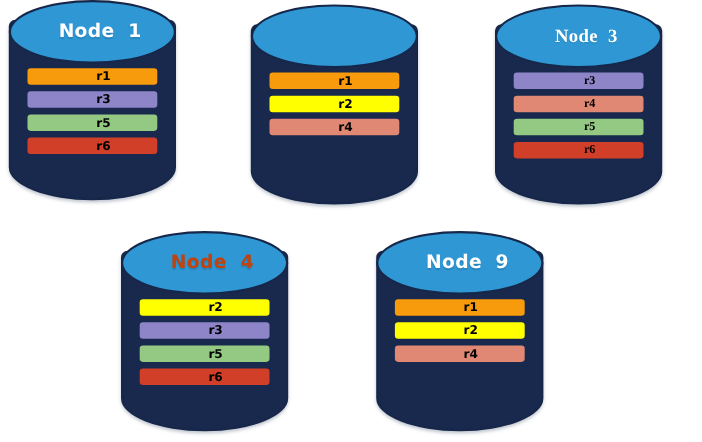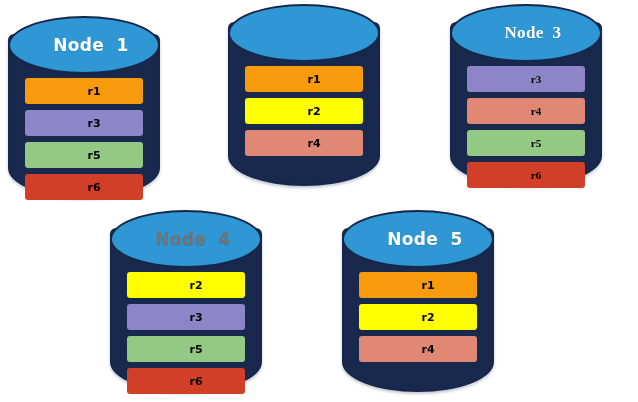--- a/index.html
+++ b/index.html
@@ -79,38 +79,38 @@
     width: 152px;
     z-index: 5;
     display: flex;
     flex-direction: column;
     align-items: center;
     gap: 6px;
   }
 
   .bar {
     width: 118px;
-    height: 26px;
+    height: 15px;
     border-radius: 3px;
     display: flex;
     align-items: center;
     justify-content: center;
     color: #000000;
     font-size: 11px;
     font-weight: bold;
     line-height: 1;
     box-sizing: border-box;
     padding-left: 20px;
   }
 </style>
 </head>
 <body>
 
 <div id="canvas" style="background: rgb(255, 255, 255);">
-    <div class="node" style="left: 8px; top: 16px;">
+    <div class="node" style="left: 8px; top: 0;">
       <div class="node-body" style="background: rgb(24, 41, 77); border-color: rgb(22, 39, 74);"></div>
       <div class="node-lid" style="background: rgb(46, 151, 212); border-color: rgb(22, 39, 74);"></div>
       <div class="node-label" style="color: rgb(255, 255, 255);">Node  1</div>
       <div class="bar-stack">
         <div class="bar" style="background: rgb(247, 154, 12); color: rgb(0, 0, 0);">r1</div>
         <div class="bar" style="background: rgb(141, 133, 200); color: rgb(0, 0, 0);">r3</div>
         <div class="bar" style="background: rgb(147, 201, 131); color: rgb(0, 0, 0);">r5</div>
         <div class="bar" style="background: rgb(210, 63, 40); color: rgb(0, 0, 0);">r6</div>
       </div>
     </div>
@@ -130,31 +130,31 @@
       <div class="bar-stack">
         <div class="bar" style="background: rgb(141, 133, 200); color: rgb(0, 0, 0);">r3</div>
         <div class="bar" style="background: rgb(224, 136, 115); color: rgb(0, 0, 0);">r4</div>
         <div class="bar" style="background: rgb(147, 201, 131); color: rgb(0, 0, 0);">r5</div>
         <div class="bar" style="background: rgb(210, 63, 40); color: rgb(0, 0, 0);">r6</div>
       </div>
     </div>
     <div class="node" style="left: 110px; top: 210px;">
       <div class="node-body" style="background: rgb(24, 41, 77); border-color: rgb(22, 39, 74);"></div>
       <div class="node-lid" style="background: rgb(46, 151, 212); border-color: rgb(22, 39, 74);"></div>
-      <div class="node-label" style="color: #737373;">Node  4</div>
+      <div class="node-label" style="color: #c2410c;">Node  4</div>
       <div class="bar-stack">
         <div class="bar" style="background: rgb(255, 255, 0); color: rgb(0, 0, 0);">r2</div>
         <div class="bar" style="background: rgb(141, 133, 200); color: rgb(0, 0, 0);">r3</div>
         <div class="bar" style="background: rgb(147, 201, 131); color: rgb(0, 0, 0);">r5</div>
         <div class="bar" style="background: rgb(210, 63, 40); color: rgb(0, 0, 0);">r6</div>
       </div>
     </div>
     <div class="node" style="left: 342px; top: 210px;">
       <div class="node-body" style="background: rgb(24, 41, 77); border-color: rgb(22, 39, 74);"></div>
       <div class="node-lid" style="background: rgb(46, 151, 212); border-color: rgb(22, 39, 74);"></div>
-      <div class="node-label" style="color: rgb(255, 255, 255);">Node  5</div>
+      <div class="node-label" style="color: rgb(255, 255, 255);">Node  9</div>
       <div class="bar-stack">
         <div class="bar" style="background: rgb(247, 154, 12); color: rgb(0, 0, 0);">r1</div>
         <div class="bar" style="background: rgb(255, 255, 0); color: rgb(0, 0, 0);">r2</div>
         <div class="bar" style="background: rgb(224, 136, 115); color: rgb(0, 0, 0);">r4</div>
       </div>
     </div>
   </div>
 
 </body></html>

